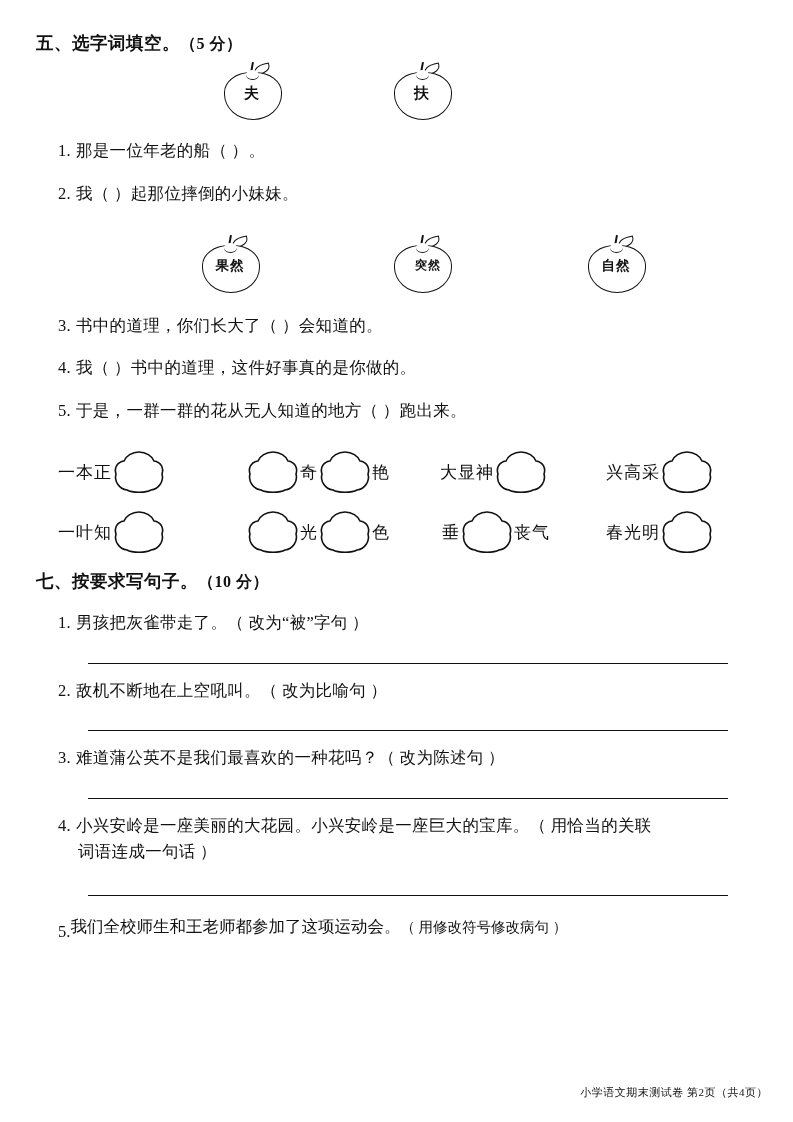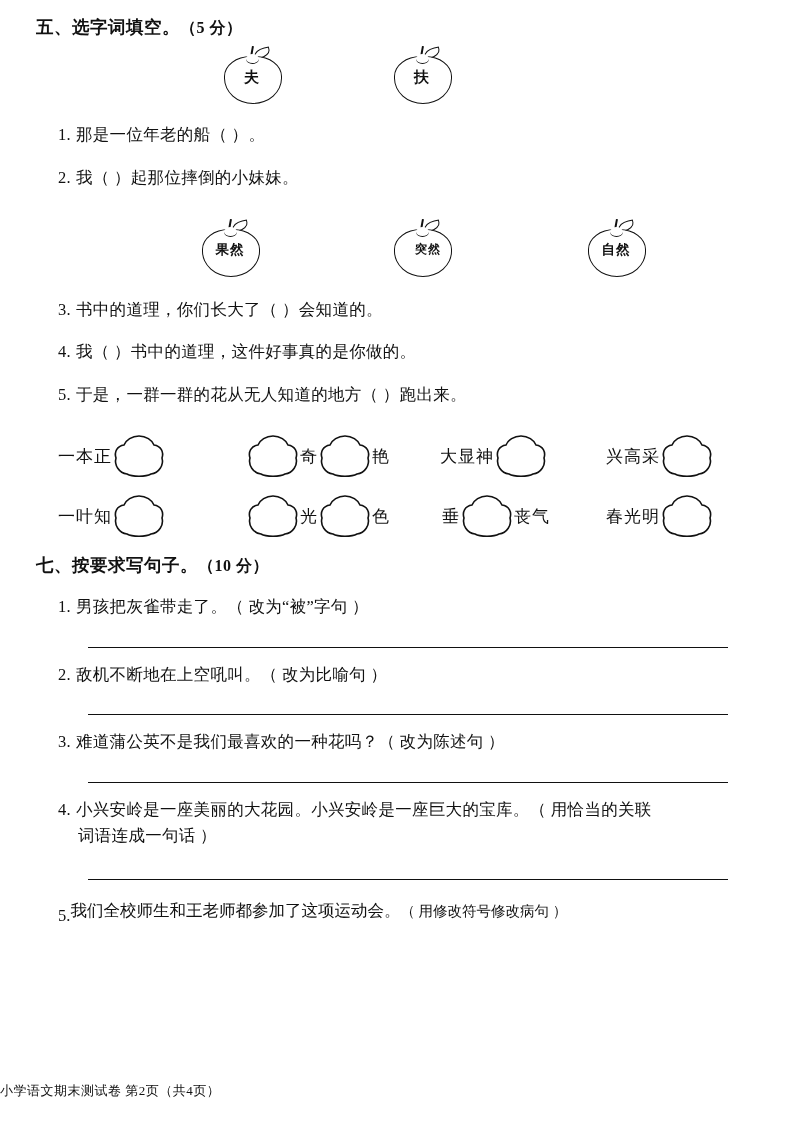--- a/index.html
+++ b/index.html
@@ -25,21 +25,21 @@
   .inner {
     position: absolute;
     left: 36px;
     top: 14px;
     width: 722px;
   }
   .sec-title {
     font-size: 17.5px;
     font-weight: bold;
     letter-spacing: 0.5px;
-    margin: 0 0 6px 0;
+    margin: 16px 0 6px 0;
     line-height: 1.5;
   }
   .sec-title .pts {
     font-weight: bold;
     font-size: 16px;
   }
   .q {
     font-size: 16.5px;
     line-height: 1.6;
     margin: 0 0 2px 0;
@@ -164,22 +164,22 @@
     vertical-align: -5px;
   }
   .q5 .tail {
     font-size: 14.5px;
   }
   .footer {
     position: absolute;
     left: 0;
     bottom: 22px;
     width: 768px;
-    text-align: left;
-    font-size: 13px;
+    text-align: right;
+    font-size: 11px;
     letter-spacing: 0.5px;
   }
 </style>
 </head>
 <body>
 
 <div class="page">
   <div class="inner">
 
     <div class="sec-title">

